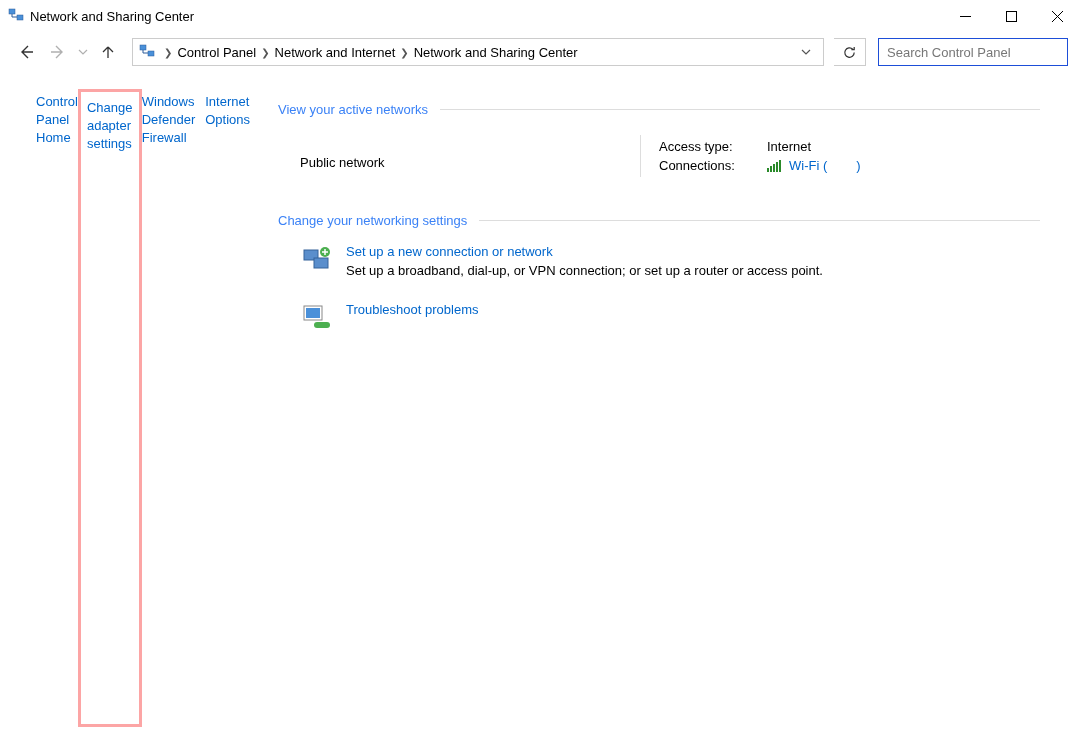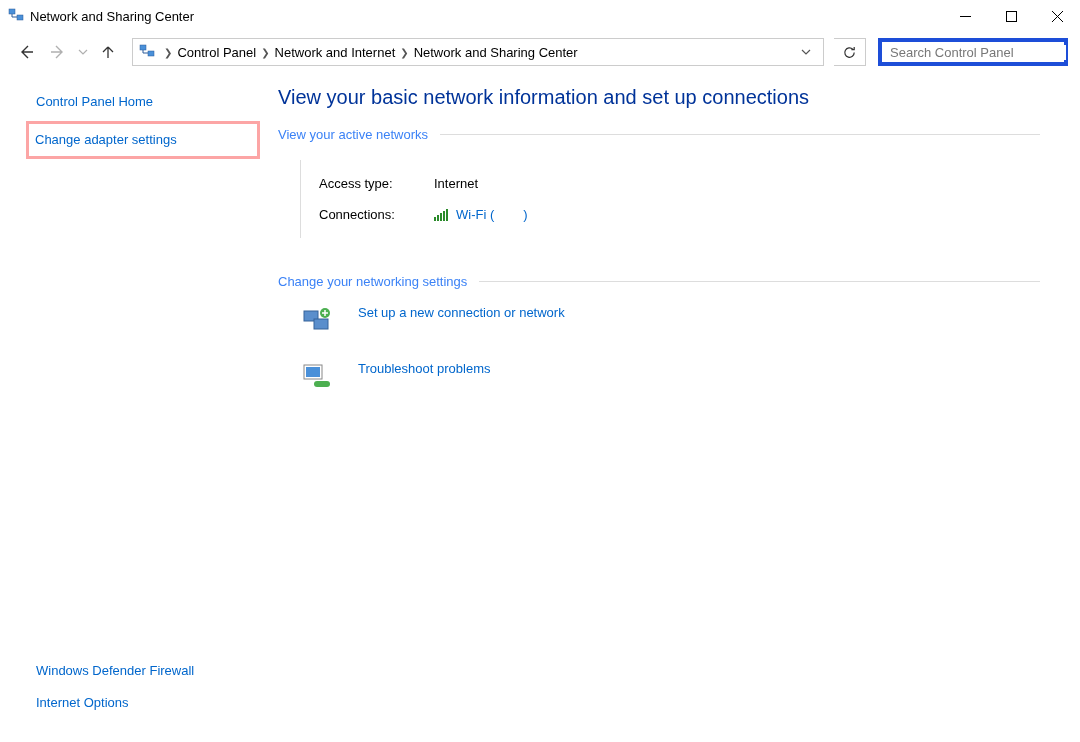--- a/index.html
+++ b/index.html
@@ -57,33 +57,33 @@
     .breadcrumb-icon { width: 16px; height: 16px; margin-right: 4px; display: inline-flex; }
     .breadcrumb-sep { margin: 0 5px; color: #555; font-size: 10px; }
     .breadcrumb-part { color: #000; cursor: default; white-space: nowrap; }
     .breadcrumb-spacer { flex: 1; }
     .breadcrumb-drop { color: #555; padding: 0 6px; cursor: default; }
     .refresh-btn {
       width: 32px; height: 28px; border: 1px solid #ccc; border-left: none;
       display: flex; align-items: center; justify-content: center; cursor: default;
     }
     .search-box {
-      width: 190px; height: 28px; border: 4px solid #1d4ed8;
+      width: 190px; height: 28px; border: 1px solid #1d4ed8;
       display: flex; align-items: center; padding: 0 8px; margin-left: 8px;
     }
     .search-box input {
       border: none; outline: none; flex: 1; font-size: 13px;
       font-family: inherit; color: #333;
     }
     .search-box input::placeholder { color: #777; }
     .search-icon { color: #555; width: 14px; height: 14px; }
     .content { display: flex; height: calc(742px - 72px); }
     .sidebar {
-      width: 260px; padding: 14px 0 23px 36px;
-      display: flex; flex-direction: column;
+      width: 260px; padding: 14px 0 12px 36px;
+      display: flex; flex-direction: row;
     }
     .sidebar-link {
       color: #0066cc; font-size: 13px; padding: 7px 10px 7px 0;
       cursor: pointer; line-height: 1.4;
     }
     .sidebar-link.highlighted {
       border: 3px solid #fca5a5;
       padding: 7px 6px;
       margin-left: -10px;
       margin-top: 3px;
@@ -97,26 +97,26 @@
     .section-header {
       display: flex; align-items: center; margin: 16px 0 8px 0;
     }
     .section-header-text { font-size: 13px; color: #3b82f6; white-space: nowrap; }
     .section-header-line { flex: 1; height: 1px; background: #ddd; margin-left: 12px; }
     .active-network {
       display: flex; padding: 10px 0 20px 22px;
     }
     .active-network-left { width: 340px; padding-top: 20px; }
     .active-network-right { border-left: 1px solid #ddd; padding-left: 18px; }
-    .net-row { display: flex; margin: 16px 0; font-size: 13px; gap: 7px; }
+    .net-row { display: flex; margin: 4px 0; font-size: 13px; }
     .net-label { width: 108px; }
     .net-value { display: flex; align-items: center; gap: 6px; }
     .net-link { color: #0066cc; cursor: pointer; }
     .signal-icon { display: inline-flex; }
-    .setting-item { display: flex; padding: 8px 0 16px 22px; gap: 26px; align-items: flex-start; }
+    .setting-item { display: flex; padding: 8px 0 16px 22px; gap: 14px; align-items: flex-start; }
     .setting-icon { width: 32px; height: 32px; display: flex; align-items: center; justify-content: center; flex-shrink: 0; }
     .setting-title { color: #0066cc; font-size: 13px; margin-bottom: 4px; cursor: pointer; }
     .setting-desc { font-size: 13px; color: #000; }
   </style>
 </head>
 <body>
 
 <div class="titlebar">
   <span class="titlebar-icon">
     <svg viewBox="0 0 16 16">
@@ -204,28 +204,28 @@
 <div class="content">
   <div class="sidebar">
     <div class="sidebar-link">Control Panel Home</div>
     <div class="sidebar-link highlighted">Change adapter settings</div>
     <div class="sidebar-spacer"></div>
     <div class="sidebar-link">Windows Defender Firewall</div>
     <div class="sidebar-link">Internet Options</div>
   </div>
 
   <div class="main">
-    <div class="page-title">View your basic network information and set up connections</div>
 
     <div class="section-header">
       <span class="section-header-text">View your active networks</span>
       <span class="section-header-line"></span>
     </div>
 
     <div class="active-network">
+      <div class="active-network-left">Public network</div>
       <div class="active-network-right">
         <div class="net-row">
           <span class="net-label">Access type:</span>
           <span class="net-value">Internet</span>
         </div>
         <div class="net-row">
           <span class="net-label">Connections:</span>
           <span class="net-value">
             <span class="signal-icon">
               <svg width="16" height="12" viewBox="0 0 16 12">
@@ -251,20 +251,21 @@
       <div class="setting-icon">
         <svg width="32" height="32" viewBox="0 0 32 32">
             <rect x="4" y="6" width="14" height="10" fill="#5a8ecc" stroke="#35629a"></rect>
             <rect x="14" y="14" width="14" height="10" fill="#5a8ecc" stroke="#35629a"></rect>
             <circle cx="25" cy="8" r="5" fill="#4caf50"></circle>
             <path d="M25 5 V11 M22 8 H28" stroke="#fff" stroke-width="1.5"></path>
           </svg>
       </div>
       <div>
         <div class="setting-title">Set up a new connection or network</div>
+        <div class="setting-desc">Set up a broadband, dial-up, or VPN connection; or set up a router or access point.</div>
       </div>
     </div>
 
     <div class="setting-item">
       <div class="setting-icon">
         <svg width="32" height="32" viewBox="0 0 32 32">
             <rect x="4" y="4" width="18" height="14" fill="#fff" stroke="#888"></rect>
             <rect x="6" y="6" width="14" height="10" fill="#4a90d9"></rect>
             <rect x="14" y="20" width="16" height="6" rx="3" fill="#4caf50"></rect>
           </svg>

